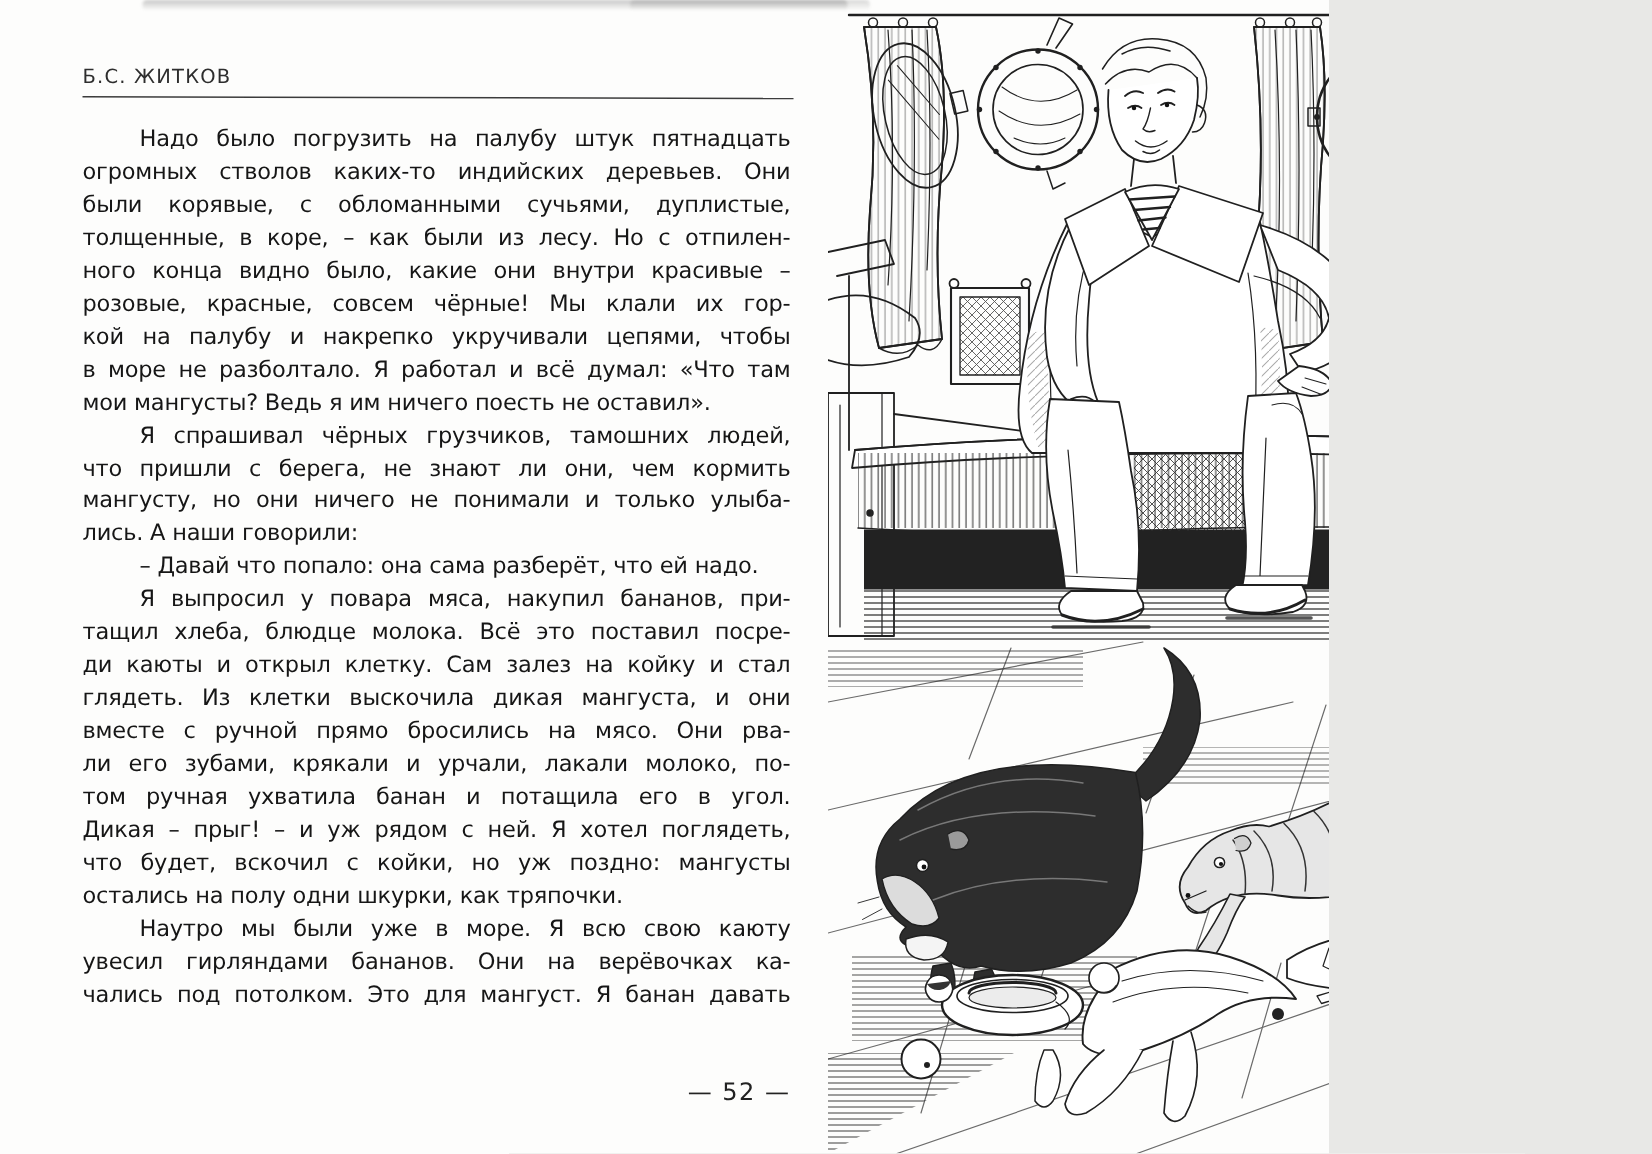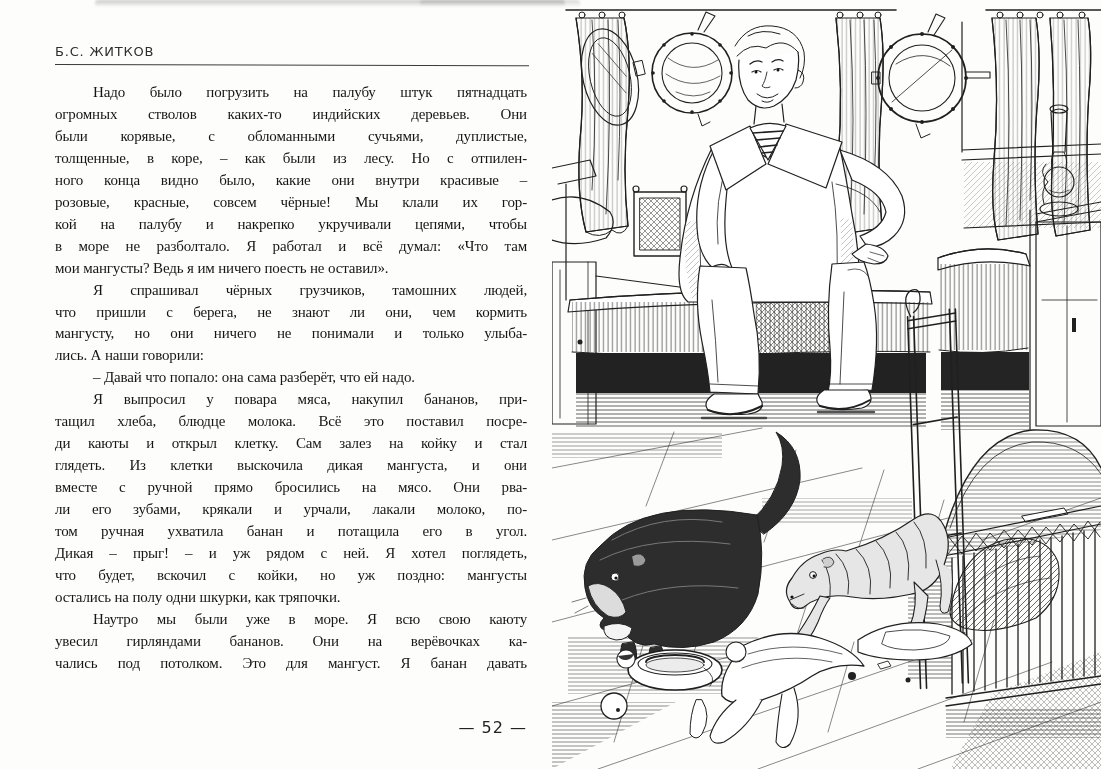--- a/index.html
+++ b/index.html
@@ -1,37 +1,37 @@
 <!DOCTYPE html>
 <html><head>
 <meta charset="utf-8">
 <style>
   html,body{margin:0;padding:0;background:#e8e8e6;}
   .page{
-    position:relative; width:1101px; height:769px;
+    position:relative; width:886px; height:769px;
     background:#fdfdfc; overflow:hidden;
     font-family:"DejaVu Sans", sans-serif; color:#1d1d1d;
   }
   .scan-shadow{
     position:absolute; top:0; left:95px; width:470px; height:7px;
     background:linear-gradient(to bottom, rgba(110,110,110,.38), rgba(255,255,255,0));
     filter:blur(1.2px); border-radius:3px;
   }
   .scan-shadow.s2{ left:420px; width:160px; opacity:.7; }
   .header-area{ position:absolute; left:55px; top:44px; width:472px; }
   .author{
     display:block; font-size:13px; letter-spacing:.8px; color:#2e2e2e;
   }
   .header-rule{
     margin-top:5px; height:0; border-top:1.6px solid #3c3c3c;
     transform:rotate(.15deg); transform-origin:left center; width:474px;
   }
   .textcol{
     position:absolute; left:55px; top:82px; width:472px;
-    font-size:15px; line-height:21.95px; letter-spacing:-.15px; color:#161616;font-family:Liberation Serif, serif;
+    font-size:15px; line-height:21.95px; letter-spacing:-.15px; color:#161616;
   }
   .line{ text-align:justify; text-align-last:justify; }
   .line.indent{ text-indent:38px; }
   .line.last{ text-align-last:left; }
   .page-number{
     position:absolute; left:55px; top:718px; width:472px;
     text-align:right; font-size:16px; color:#222; letter-spacing:1px;
   }
   .illustration{ position:absolute; left:552px; top:0; }
   svg *{ vector-effect:non-scaling-stroke; }

